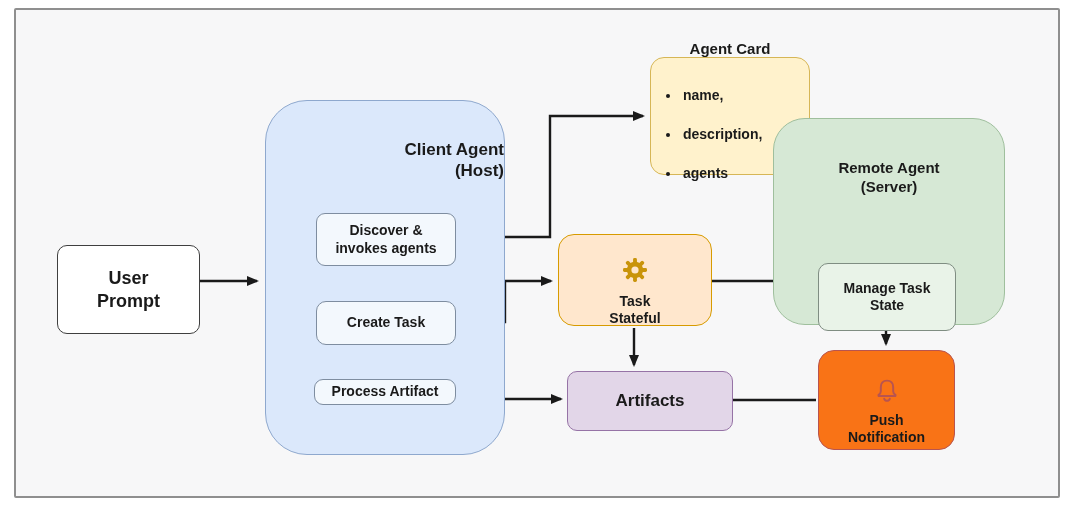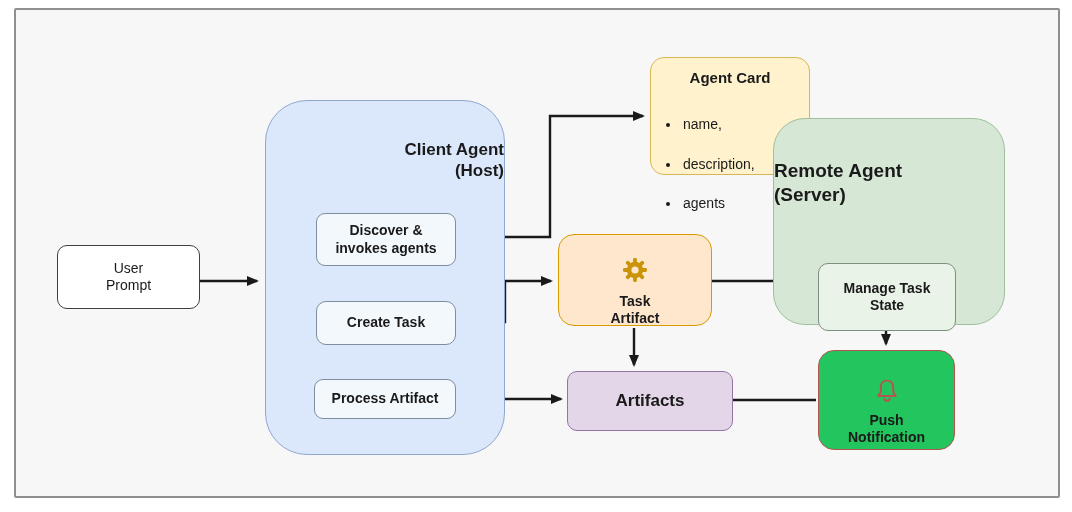--- a/index.html
+++ b/index.html
@@ -16,80 +16,80 @@
     position: absolute; left: 14px; top: 8px; width: 1046px; height: 490px;
     border: 2px solid #8f8f8f; background: #f7f7f8; border-radius: 2px;
     box-sizing: border-box;
   }
   .node {
     position: absolute; box-sizing: border-box;
     display: flex; align-items: center; justify-content: center;
     text-align: center; white-space: pre-line; line-height: 1.25;
   }
   .user-prompt {
-    left: 57px; top: 245px; width: 143px; height: 64px;
+    left: 57px; top: 245px; width: 143px; height: 89px;
     background: #ffffff; border: 1.5px solid #3f3f3f; border-radius: 10px;
-    font-size: 14px; font-weight: 400;
+    font-size: 18px; font-weight: 700;
   }
   .client-agent {
     left: 265px; top: 100px; width: 240px; height: 355px;
     background: #dbe8fb; border: 1.5px solid #8ea8ce; border-radius: 42px;
   }
   .client-agent-title {
     position: absolute; left: 0; top: 38px; width: 100%;
     font-size: 17px; font-weight: 700; text-align: right; white-space: pre-line;
   }
   .sub-box {
     position: absolute; box-sizing: border-box;
     display: flex; align-items: center; justify-content: center;
     background: #f3f8fd; border: 1.5px solid #7e8da0; border-radius: 9px;
     font-size: 14px; font-weight: 700; text-align: center; white-space: pre-line;
     line-height: 1.25;
   }
   .discover { left: 50px; top: 112px; width: 140px; height: 53px; }
   .create-task { left: 50px; top: 200px; width: 140px; height: 44px; border-radius: 10px; }
-  .process-artifact { left: 48px; top: 278px; width: 142px; height: 40px; }
+  .process-artifact { left: 48px; top: 278px; width: 142px; height: 26px; }
   .agent-card {
     left: 650px; top: 57px; width: 160px; height: 118px;
     background: #fff2cc; border: 1.5px solid #d6b656; border-radius: 14px;
-    flex-direction: column; justify-content: flex-start; padding-top: 11px;
+    flex-direction: column; justify-content: center; padding-top: 11px;
   }
   .agent-card-title { font-size: 15px; font-weight: 700; }
   .agent-card ul {
     margin: 8px 0 0 0; padding: 0 0 0 30px; text-align: left;
-    font-size: 14px; font-weight: 400; line-height: 1.4;
+    font-size: 14px; font-weight: 700; line-height: 1.4;
     align-self: flex-start;
   }
   .agent-card li { padding-left: 2px; }
   .remote-agent {
     left: 773px; top: 118px; width: 232px; height: 207px;
     background: #d6e8d5; border: 1.5px solid #9fbf9d; border-radius: 32px;
   }
   .remote-agent-title {
     position: absolute; left: 0; top: 40px; width: 100%;
-    font-size: 19px; font-weight: 700; text-align: left; white-space: pre-line;
+    font-size: 15px; font-weight: 700; text-align: center; white-space: pre-line;
   }
   .manage-task {
     left: 44px; top: 144px; width: 138px; height: 68px;
     background: #e9f3e8; border-color: #7f8d82; border-radius: 10px;
   }
   .task {
     left: 558px; top: 234px; width: 154px; height: 92px;
     background: #ffe7cd; border: 1.5px solid #d79b00; border-radius: 16px;
     flex-direction: column; padding-top: 4px;
     font-size: 14px; font-weight: 700;
   }
   .artifacts {
     left: 567px; top: 371px; width: 166px; height: 60px;
     background: #e2d6e8; border: 1.5px solid #9673a6; border-radius: 10px;
     font-size: 17px; font-weight: 700;
   }
   .push-notification {
     left: 818px; top: 350px; width: 137px; height: 100px;
-    background: #22c55e; border: 1.5px solid #b85450; border-radius: 16px;
+    background: #f97316; border: 1.5px solid #b85450; border-radius: 16px;
     flex-direction: column; padding-top: 6px;
     font-size: 14px; font-weight: 600;
   }
   .icon { display: block; margin-bottom: 2px; }
   svg.wires { position: absolute; left: 0; top: 0; pointer-events: none; }
 </style>
 </head>
 <body>
 
 <div class="canvas">
@@ -158,21 +158,21 @@
           <rect x="10.55" y="3" width="2.9" height="18" rx="1.1"></rect>
           <rect x="10.55" y="3" width="2.9" height="18" rx="1.1" transform="rotate(45 12 12)"></rect>
           <rect x="10.55" y="3" width="2.9" height="18" rx="1.1" transform="rotate(90 12 12)"></rect>
           <rect x="10.55" y="3" width="2.9" height="18" rx="1.1" transform="rotate(135 12 12)"></rect>
           <circle cx="12" cy="12" r="6.1"></circle>
         </g>
         <circle cx="12" cy="12" r="2.7" fill="#ffe7cd"></circle>
       </svg>
     </span>
     <span>Task
-Artifact</span>
+Stateful</span>
   </div>
 
   <div class="node artifacts">
     <span>Artifacts</span>
   </div>
 
   <div class="node push-notification">
     <span class="icon">
       <svg width="28" height="28" viewBox="0 0 24 24" fill="none" stroke="#b85450" stroke-width="1.7" stroke-linecap="round" stroke-linejoin="round">
         <path d="M12 3.1 c-3.4 0 -5.3 2.4 -5.3 5.6 v3.5 c0 1.3 -0.8 2.3 -1.8 3 c-0.5 0.36 -0.22 1.15 0.4 1.15 h13.4 c0.62 0 0.9 -0.79 0.4 -1.15 c-1 -0.7 -1.8 -1.7 -1.8 -3 V8.7 c0 -3.2 -1.9 -5.6 -5.3 -5.6 z"></path>

